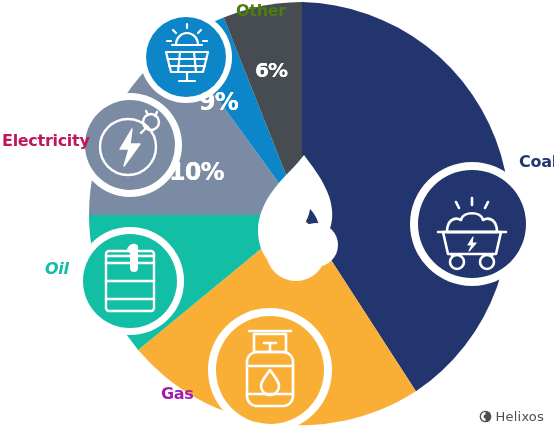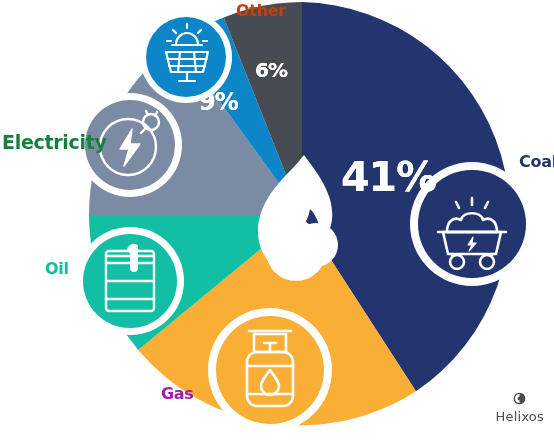--- a/index.html
+++ b/index.html
@@ -3,33 +3,33 @@
 <meta charset="utf-8">
 <style>
   html,body{margin:0;padding:0;background:#ffffff;}
   body{width:554px;height:442px;position:relative;overflow:hidden;
        font-family:"DejaVu Sans","Liberation Sans",sans-serif;}
   #stage{position:absolute;inset:0;width:554px;height:442px;}
   .lbl{position:absolute;font-weight:bold;white-space:nowrap;letter-spacing:-0.3px;}
   .pct{position:absolute;color:#ffffff;font-weight:bold;white-space:nowrap;
        text-shadow:0 0 0 #fff;letter-spacing:-1px;}
   #lbl-coal{left:519px;top:152px;font-size:16px;color:#23356E;}
-  #lbl-other{left:236px;top:1px;font-size:16px;color:#c2410c;}
+  #lbl-other{left:236px;top:1px;font-size:16px;color:#4d7c0f;}
   #lbl-renew{left:44px;top:33px;font-size:16px;color:#0C86C9;}
-  #lbl-elec{left:2px;top:131px;font-size:19px;color:#15803d;}
-  #lbl-oil{left:45px;top:259px;font-size:16px;color:#12BFA5;}
+  #lbl-elec{left:2px;top:131px;font-size:16px;color:#be185d;}
+  #lbl-oil{left:45px;top:259px;font-size:16px;color:#12BFA5;font-style:italic;}
   #lbl-gas{left:161px;top:384px;font-size:16px;color:#a21caf;}
   #pct-coal{left:341px;top:153px;font-size:41px;}
   #pct-gas{left:252px;top:271px;font-size:31px;}
   #pct-oil{left:182px;top:210px;font-size:24px;}
   #pct-elec{left:169px;top:158px;font-size:24px;}
   #pct-renew{left:199px;top:88px;font-size:24px;}
   #pct-other{left:255px;top:58px;font-size:20px;}
   #wm{position:absolute;right:10px;bottom:18px;display:flex;align-items:center;gap:4px;
-      color:#4A4F54;font-size:13px;font-weight:normal;letter-spacing:0.2px;flex-direction:column;}
+      color:#4A4F54;font-size:13px;font-weight:normal;letter-spacing:0.2px;}
 </style>
 </head>
 <body>
 
 <div id="stage">
 
   <svg width="554" height="442" viewBox="0 0 554 442" style="position:absolute;left:0;top:0;">
 
     <defs>
       <mask id="flameMask" maskUnits="userSpaceOnUse" x="0" y="0" width="554" height="442">
@@ -131,21 +131,21 @@
       </g>
     </g>
   </svg>
 
   <div class="lbl" id="lbl-coal">Coal</div>
   <div class="lbl" id="lbl-other">Other</div>
   <div class="lbl" id="lbl-elec">Electricity</div>
   <div class="lbl" id="lbl-oil">Oil</div>
   <div class="lbl" id="lbl-gas">Gas</div>
 
-  <div class="pct" id="pct-coal">41%</div>
+  <div class="pct" id="pct-elec">10%</div>
   <div class="pct" id="pct-renew">9%</div>
   <div class="pct" id="pct-other">6%</div>
 
   <div id="wm">
     <svg width="13" height="13" viewBox="0 0 20 20">
       <circle cx="10" cy="10" r="9" fill="#4A4F54"></circle>
       <path d="M 10 3 A 7 7 0 0 0 10 17 L 10 13 A 3 3 0 0 1 10 7 Z" fill="#ffffff"></path>
     </svg>
     <span>Helixos</span>
   </div>

